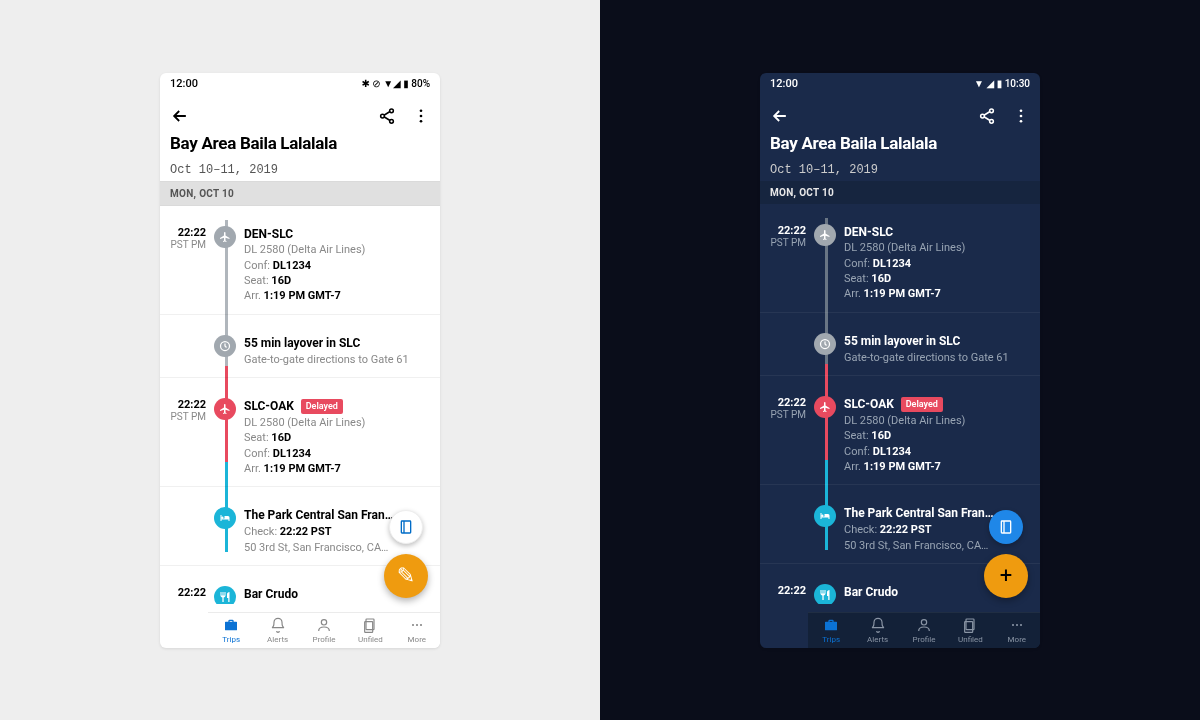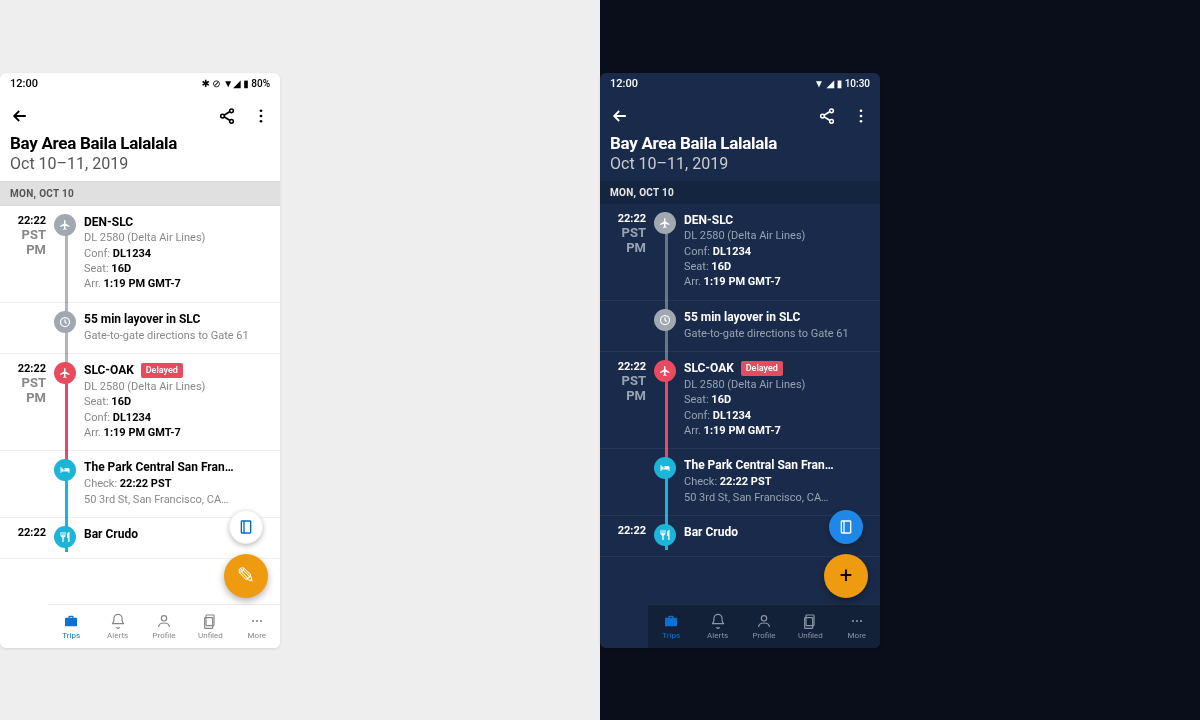--- a/index.html
+++ b/index.html
@@ -1,49 +1,49 @@
 <!DOCTYPE html>
 <html><head>
 <meta charset="utf-8">
 <style>
 * { box-sizing: border-box; margin: 0; padding: 0; }
 body { font-family: -apple-system, BlinkMacSystemFont, 'Segoe UI', Roboto, sans-serif; }
 .stage { display: flex; width: 1200px; height: 720px; }
-.half { width: 600px; height: 720px; display: flex; align-items: center; justify-content: flex-start; }
+.half { width: 600px; height: 720px; display: flex; align-items: center; justify-content: center; }
 .half.light { background: #eeeeee; }
 .half.dark { background: #0a0d1a; }
 .phone { width: 280px; height: 575px; border-radius: 6px; overflow: hidden; position: relative; box-shadow: 0 1px 3px rgba(0,0,0,0.1); }
 .phone.light { background: #fff; color: #000; }
 .phone.dark { background: #1a2a4a; color: #fff; }
 
 .statusbar { height: 22px; display: flex; justify-content: space-between; align-items: center; padding: 0 10px; font-size: 11px; font-weight: 500; }
 .statusbar .icons { display: flex; gap: 3px; align-items: center; font-size: 10px; }
 
 .appbar { padding: 6px 10px 10px; }
 .appbar-row { display: flex; align-items: center; justify-content: space-between; height: 30px; }
 .appbar-icons { display: flex; gap: 16px; align-items: center; }
 .title { font-size: 17px; font-weight: 700; margin-top: 2px; letter-spacing: -0.3px; }
-.subtitle { font-size: 16px; margin-top: 1px; }
+.subtitle { font-size: 12px; margin-top: 10px; font-family: Liberation Mono, monospace; }
 .light .subtitle { color: #555; }
 .dark .subtitle { color: #ccc; }
 
 .section-hdr { font-size: 10px; font-weight: 700; padding: 6px 10px; letter-spacing: 0.3px; }
 .light .section-hdr { background: #e0e0e0; color: #555; border-top: 1px solid #dadada; border-bottom: 1px solid #dadada; }
 .dark .section-hdr { background: #16253f; color: #e8e8e8; }
 
 .timeline { position: relative; overflow: hidden; }
 .timeline-line { position: absolute; left: 65px; top: 16px; bottom: -20px; width: 3px; background: #b0b6bc; z-index: 0; }
 .dark .timeline-line { background: #697584; }
 .timeline-line.red { background: #e84a5f; }
 .timeline-line.cyan { background: #1bb5d8; }
 
-.item { display: flex; padding: 8px 10px 10px 0; position: relative; border-bottom: 1px solid rgba(0,0,0,0.06); }
+.item { display: flex; padding: 20px 10px 10px 0; position: relative; border-bottom: 1px solid rgba(0,0,0,0.06); }
 .dark .item { border-bottom: 1px solid rgba(255,255,255,0.06); }
 .item .time { width: 46px; text-align: right; font-size: 11px; font-weight: 700; flex-shrink: 0; }
-.item .time .tz { font-size: 13px; font-weight: 700; display: block; }
+.item .time .tz { font-size: 10px; font-weight: 400; display: block; }
 .light .item .time .tz { color: #888; }
 .dark .item .time .tz { color: #98a4b3; }
 .item .node { width: 38px; flex-shrink: 0; display: flex; justify-content: center; align-items: flex-start; position: relative; z-index: 1; }
 .circle { width: 22px; height: 22px; border-radius: 50%; display: flex; align-items: center; justify-content: center; color: #fff; font-size: 11px; }
 .c-gray { background: #a1a8af; }
 .c-red { background: #e84a5f; }
 .c-cyan { background: #1bb5d8; }
 .item .details { flex: 1; font-size: 11px; line-height: 1.4; }
 .item .route { font-weight: 700; font-size: 12px; display: inline-block; }
 .light .item .meta { color: #888; }
@@ -55,21 +55,21 @@
 .badge { display: inline-block; background: #e84a5f; color: #fff; font-size: 9px; font-weight: 600; padding: 1px 5px; border-radius: 2px; margin-left: 4px; vertical-align: 1px; }
 
 .fab-stack { position: absolute; right: 12px; bottom: 50px; display: flex; flex-direction: column; align-items: center; gap: 10px; z-index: 5; }
 .fab-sm { width: 34px; height: 34px; border-radius: 50%; display: flex; align-items: center; justify-content: center; box-shadow: 0 2px 5px rgba(0,0,0,0.25); }
 .fab-lg { width: 44px; height: 44px; border-radius: 50%; display: flex; align-items: center; justify-content: center; box-shadow: 0 3px 7px rgba(0,0,0,0.3); font-size: 22px; }
 .light .fab-sm { background: #fff; color: #006cc7; border: 1px solid #eee; }
 .dark .fab-sm { background: #1f87e8; color: #fff; }
 .fab-lg { background: #ef9b0f; color: #fff; }
 .dark .fab-lg { color: #000; }
 
-.bottomnav { position: absolute; bottom: 0; left: 0; right: 0; height: 44px; display: flex; border-top: 1px solid rgba(0,0,0,0.08); margin-left: 48px; }
+.bottomnav { position: absolute; bottom: 0; left: 0; right: 0; height: 36px; display: flex; border-top: 1px solid rgba(0,0,0,0.08); margin-left: 48px; }
 .dark .bottomnav { background: #132138; border-top: 1px solid rgba(255,255,255,0.06); }
 .light .bottomnav { background: #fff; }
 .nav-item { flex: 1; display: flex; flex-direction: column; align-items: center; justify-content: center; font-size: 8px; gap: 2px; }
 .light .nav-item { color: #888; }
 .dark .nav-item { color: #8a95a5; }
 .nav-item.active { color: #0b72d4; }
 .nav-icon { font-size: 15px; }
 .content { position: absolute; top: 108px; bottom: 44px; left: 0; right: 0; overflow: hidden; }
 
 svg { display: block; }

